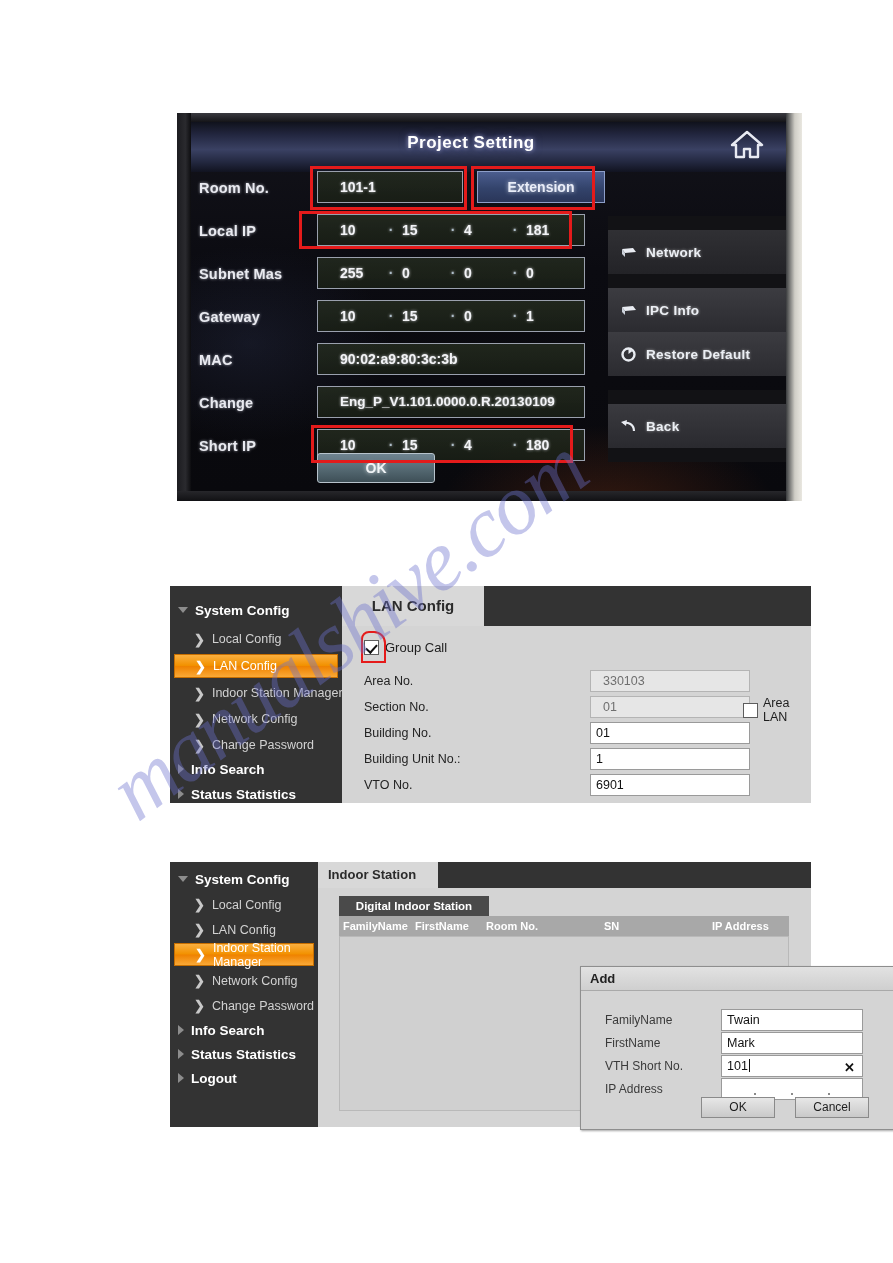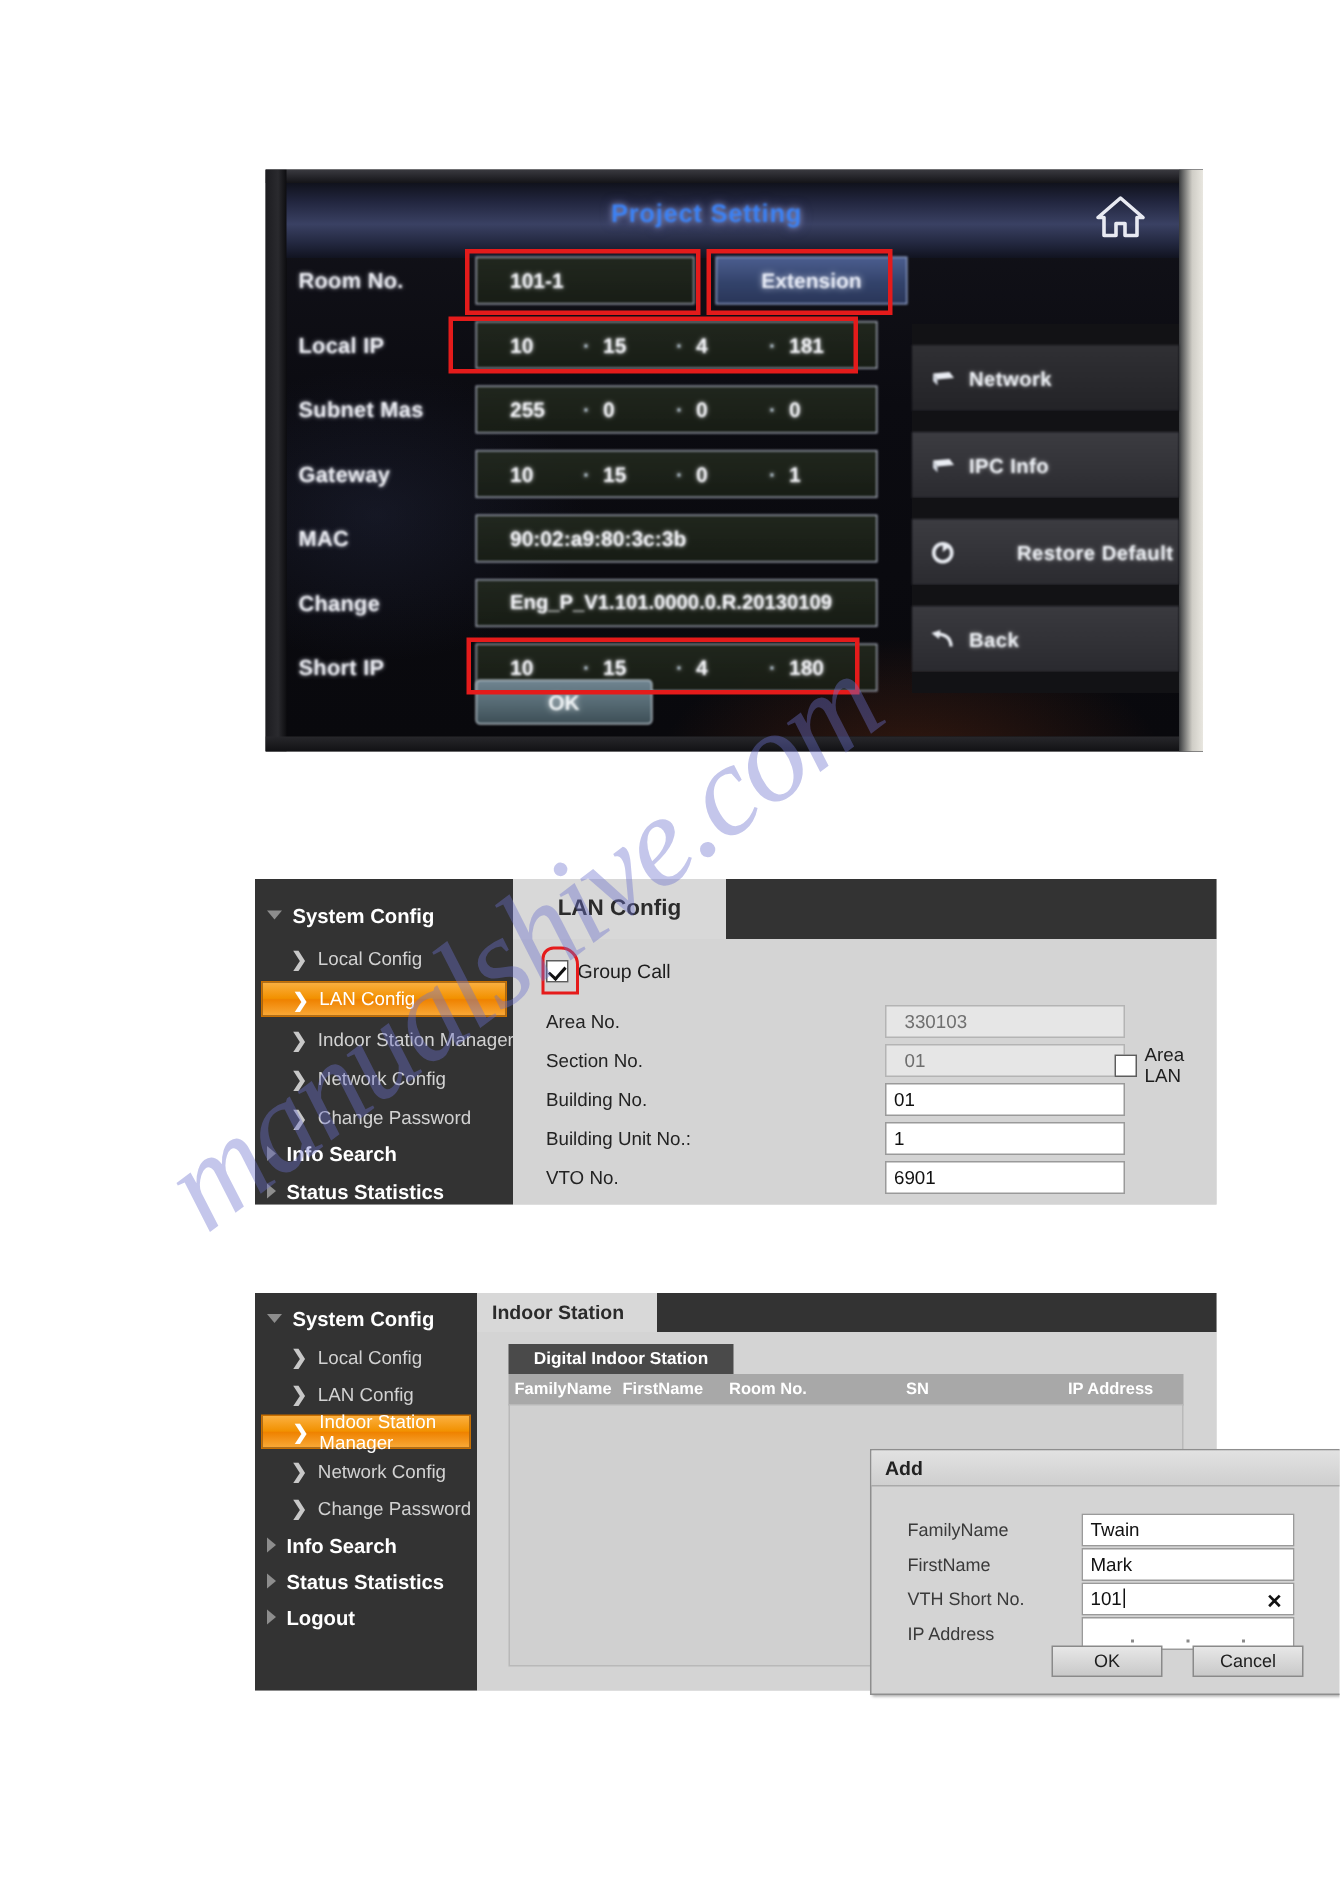--- a/index.html
+++ b/index.html
@@ -82,21 +82,21 @@
   #fig-photo .title-bar {
     position: absolute;
     left: 14px; top: 9px;
     width: 595px; height: 50px;
     background: linear-gradient(180deg, #10121c 0%, #22263f 25%, #3a4163 55%, #232840 80%, #111320 100%);
   }
   #fig-photo .title-text {
     position: absolute;
     left: 14px; top: 20px; width: 560px;
     text-align: center;
-    color: #3b82f6;
+    color: #ffffff;
     font-size: 17px;
     font-weight: bold;
     letter-spacing: 0.5px;
     text-shadow: 0 0 4px rgba(170,175,220,0.8), 0 0 8px rgba(90,95,160,0.6);
     filter: blur(0.7px);
   }
   #fig-photo .home-icon {
     position: absolute;
     right: 38px; top: 16px;
     width: 34px; height: 30px;
@@ -118,21 +118,21 @@
     color: #eceff4;
     font-size: 13.5px;
     font-weight: bold;
     letter-spacing: 0.3px;
     text-shadow: 0 0 3px rgba(255,255,255,0.55);
     filter: blur(0.6px);
   }
   #fig-photo .side-item.si0 { top: 0;   background: linear-gradient(180deg,#fed93b 0%, #fbc615 50%, #f0bc10 100%); color:#fff6c0; }
   #fig-photo .side-item.si1 { top: 58px; background: linear-gradient(180deg,#303034 0%, #232327 100%); }
   #fig-photo .side-item.si2 { top: 116px; background: linear-gradient(180deg,#3c3c41 0%, #2b2b30 100%); }
-  #fig-photo .side-item.si3 { top: 174px; background: linear-gradient(180deg,#3c3c41 0%, #2b2b30 100%); gap: 32px; }
+  #fig-photo .side-item.si3 { top: 160px; background: linear-gradient(180deg,#3c3c41 0%, #2b2b30 100%); }
   #fig-photo .side-item.si4 { top: 232px; background: linear-gradient(180deg,#3a3a3f 0%, #2a2a2f 100%); }
   #fig-photo .si-gap { position:absolute; left:0; width:178px; height:14px; background:#121215; }
   #fig-photo .side-ico {
     width: 17px; height: 15px; margin-right: 9px; flex: none;
     display: inline-block;
   }
   #fig-photo .chev-left {
     position: absolute; right: 10px; top: 13px;
     color: #fff9d0; font-size: 17px; font-weight: bold;
   }

